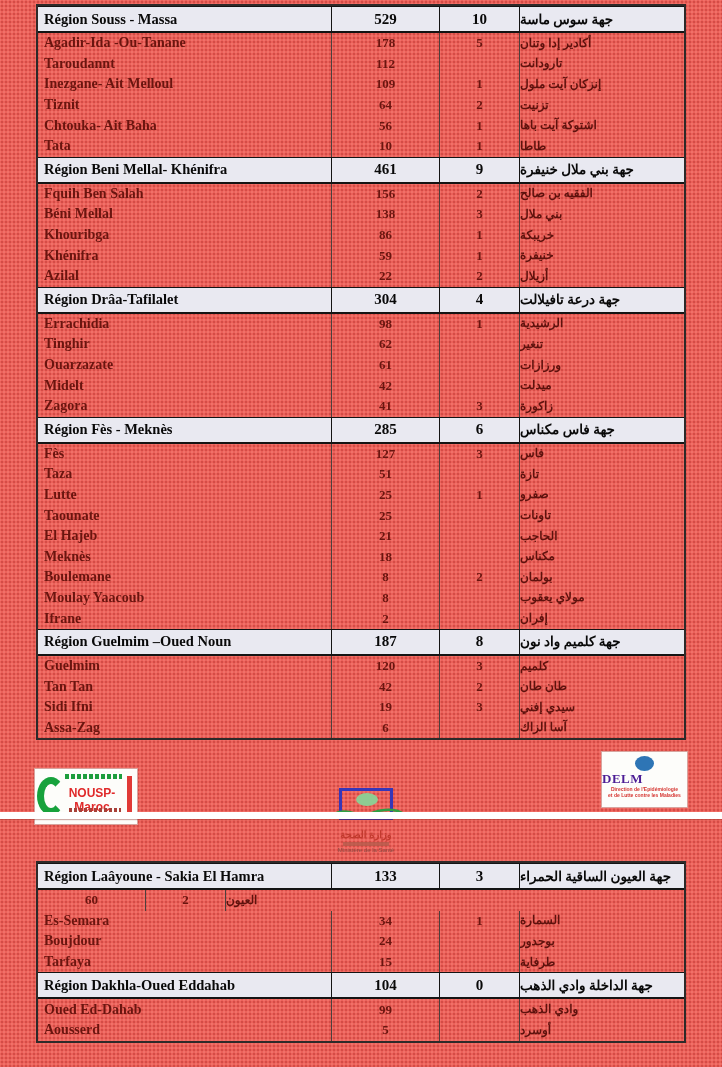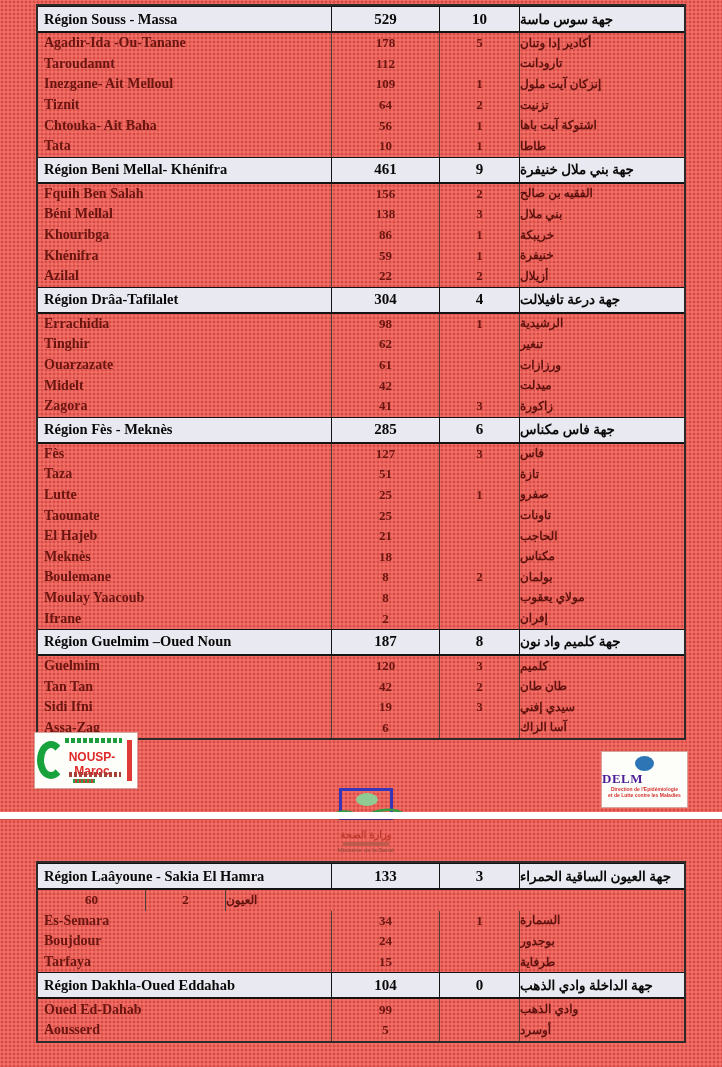--- a/index.html
+++ b/index.html
@@ -27,21 +27,21 @@
   .c1,.c2,.c3{border-right:1px solid #4c403d;}
   .hdr .c1,.hdr .c2,.hdr .c3{border-right:1.5px solid #141414;}
   .hfr{font-weight:700;font-size:14.5px;color:#090909;}
   .hnum{font-weight:700;font-size:15px;color:#090909;}
   .har{font-weight:700;font-size:13.5px;color:#090909;}
   .dfr{font-weight:700;font-size:14px;color:#6a150f;}
   .dnum{font-weight:700;font-size:13px;color:#6a150f;}
   .dar{font-weight:700;font-size:12px;color:#5e120d;}
   
   .logo-card{position:absolute;background:#fdfdfa;border:1px solid #d8a49e;box-sizing:border-box;}
-  #logo-nousp{left:34px;top:732px;width:104px;height:57px;padding-left:32px;}
+  #logo-nousp{left:34px;top:768px;width:104px;height:57px;padding-left:32px;}
   .nousp-arc{position:absolute;left:2px;top:8px;width:28px;height:38px;border:7px solid #17a23c;border-right-color:transparent;border-radius:50%;box-sizing:border-box;}
   .nousp-top{position:absolute;left:30px;top:5px;right:15px;height:5px;background:repeating-linear-gradient(90deg,#1d9e3d 0 4px,rgba(0,0,0,0) 4px 6px);}
   .nousp-title{position:absolute;left:24px;top:17px;right:12px;text-align:center;font-family:"Liberation Sans",sans-serif;font-weight:700;font-size:12px;color:#e02a2a;}
   .nousp-bot{position:absolute;left:34px;bottom:11px;right:16px;height:5px;background:repeating-linear-gradient(90deg,#a84038 0 3px,rgba(0,0,0,0) 3px 5px);}
   .nousp-dots{position:absolute;left:38px;bottom:5px;width:22px;height:4px;background:repeating-linear-gradient(90deg,#2aa04a 0 2px,#d23a34 2px 4px);}
   .nousp-bar{position:absolute;right:5px;top:7px;width:5px;height:41px;background:#e03a36;}
   #logo-ministry{position:absolute;left:322px;top:788px;width:88px;height:70px;}
   .min-square{position:relative;width:54px;height:32px;border:3px solid #3636b8;margin:0 auto;box-sizing:border-box;}
   .min-ellipse{position:absolute;left:14px;top:2px;width:22px;height:13px;background:#8fcb92;border-radius:50%;}
   .min-wave{position:absolute;left:-10px;top:15px;}

